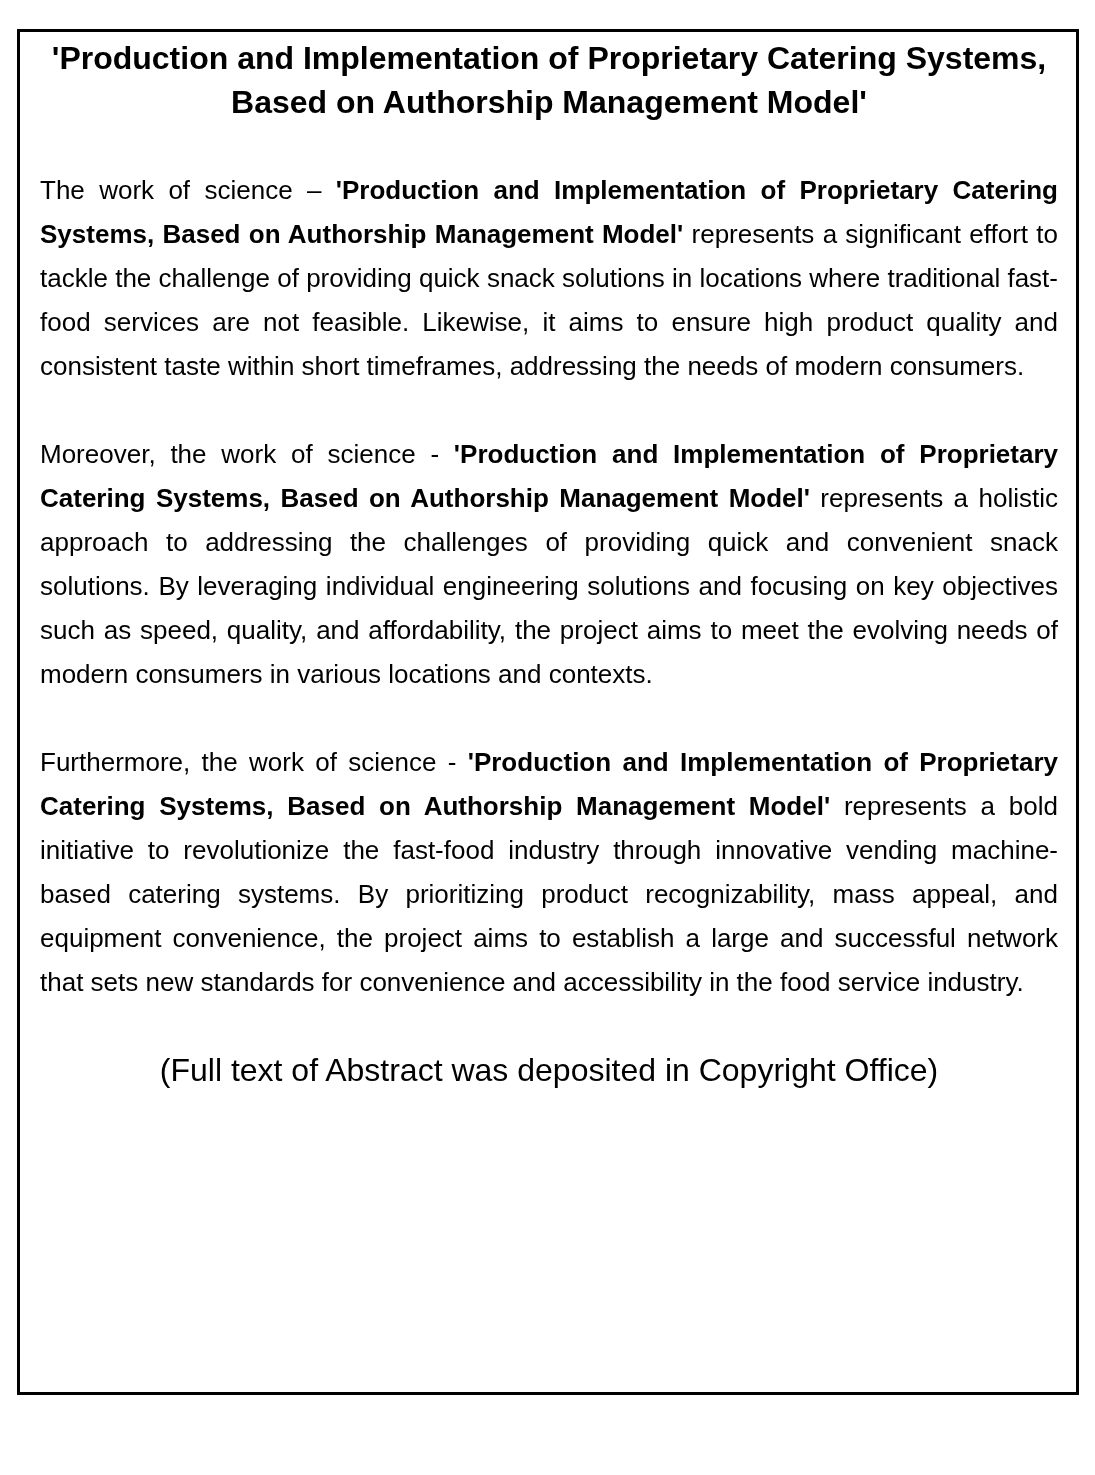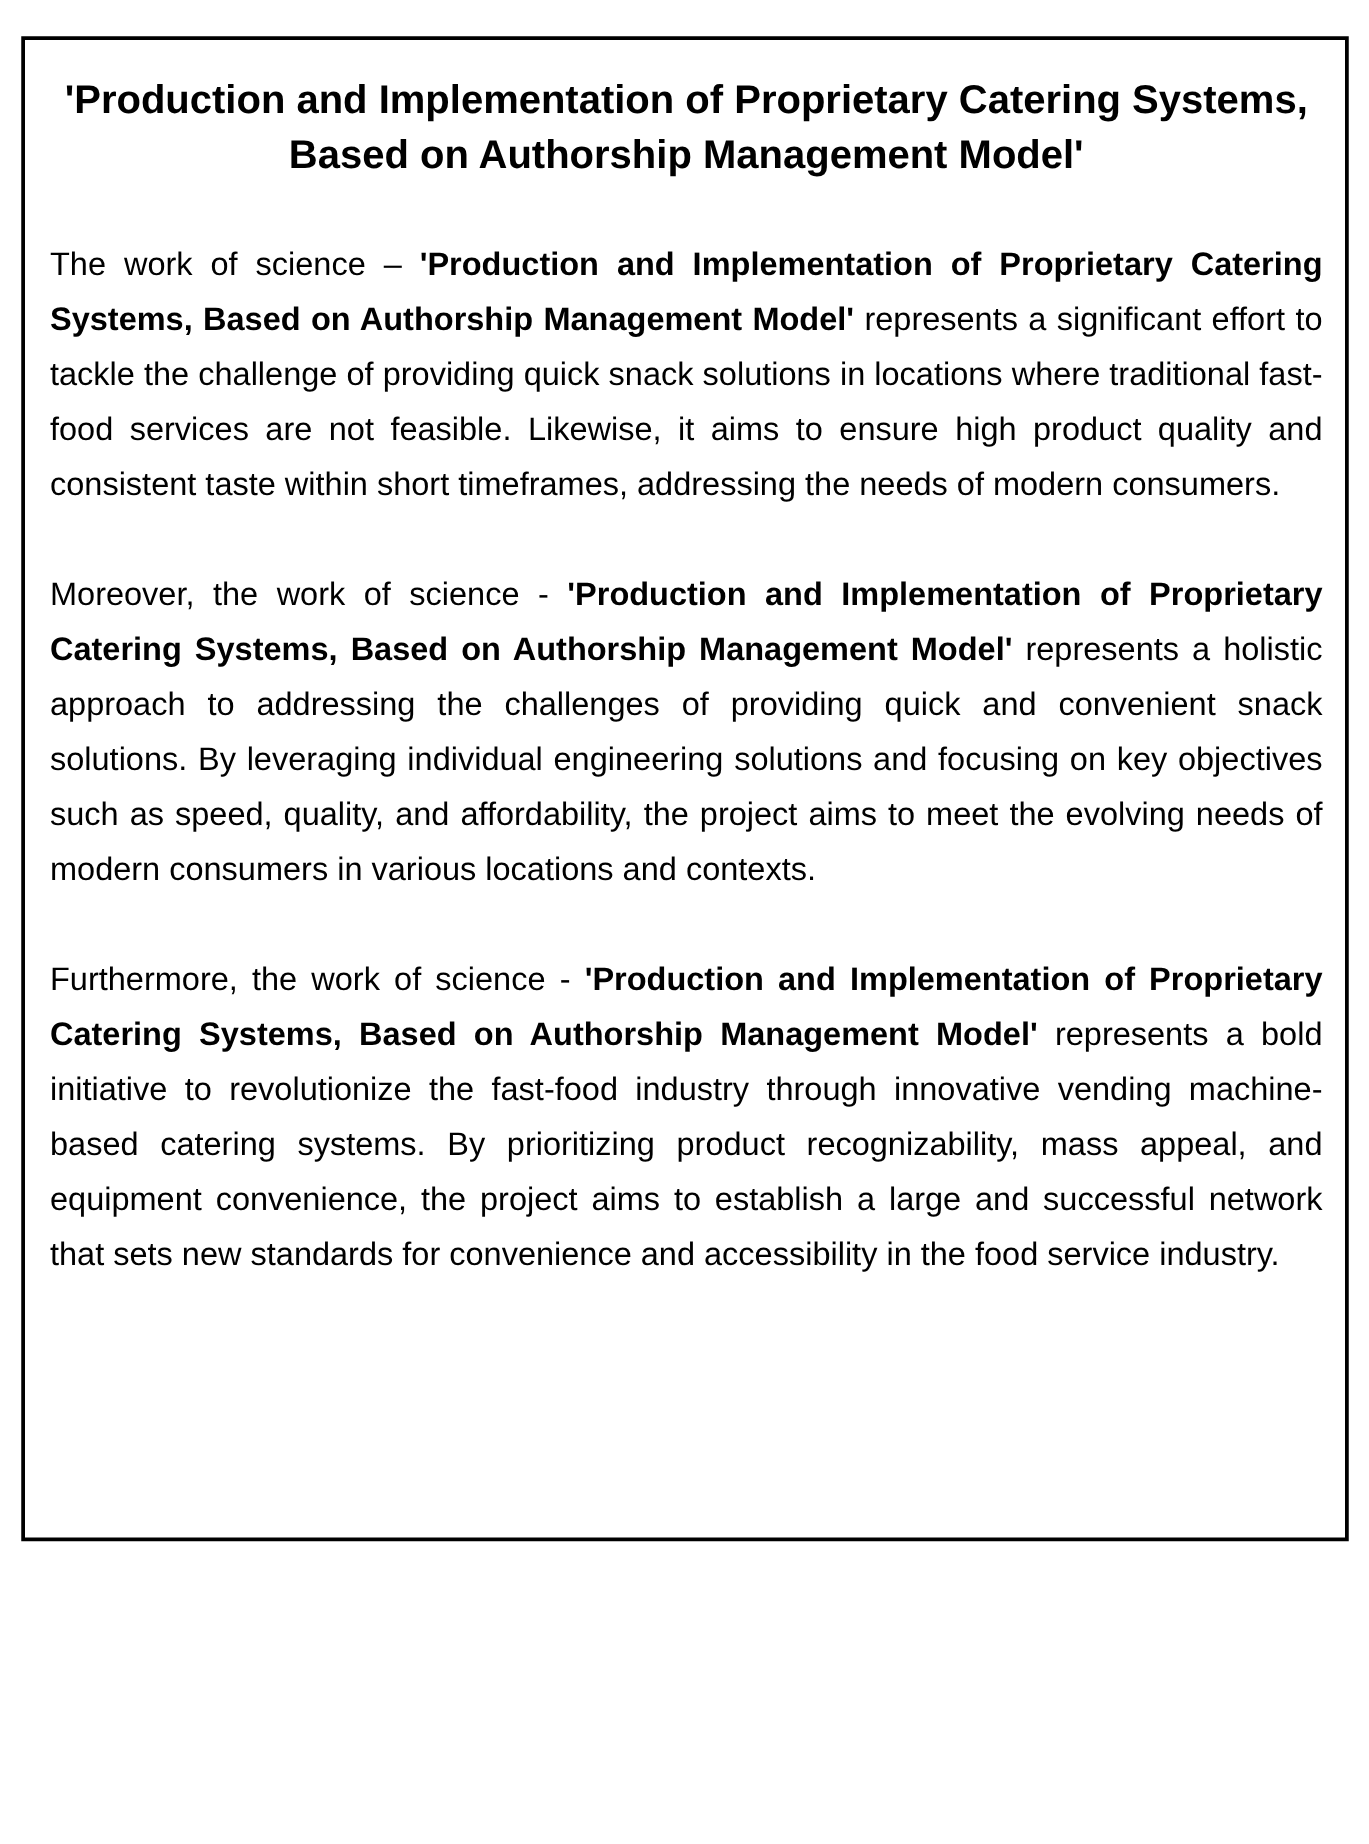--- a/index.html
+++ b/index.html
@@ -12,24 +12,24 @@
     height: 1475px;
     position: relative;
     font-family: "Liberation Sans", sans-serif;
     color: #000000;
   }
   .frame {
     position: absolute;
     left: 17px;
     top: 29px;
     width: 1062px;
-    height: 1204px;
+    height: 1366px;
     border: 3px solid #000000;
     box-sizing: border-box;
-    padding: 25px 18px 8px 20px;
+    padding: 4px 18px 8px 20px;
     background: #ffffff;
     overflow: hidden;
   }
   .title {
     font-size: 32px;
     line-height: 44px;
     font-weight: bold;
     text-align: center;
     margin: 0 0 44px 0;
   }
@@ -55,14 +55,15 @@
 <div class="frame">
 
   <h1 class="title">'Production and Implementation of Proprietary Catering Systems, Based on Authorship Management Model'</h1>
 
   <p class="para"><span>The work of science – </span><span class="b">'Production and Implementation of Proprietary Catering Systems, Based on Authorship Management Model'</span><span> represents a significant effort to tackle the challenge of providing quick snack solutions in locations where traditional fast-food services are not feasible. Likewise, it aims to ensure high product quality and consistent taste within short timeframes, addressing the needs of modern consumers.</span></p>
 
   <p class="para"><span>Moreover, the work of science - </span><span class="b">'Production and Implementation of Proprietary Catering Systems, Based on Authorship Management Model'</span><span> represents a holistic approach to addressing the challenges of providing quick and convenient snack solutions. By leveraging individual engineering solutions and focusing on key objectives such as speed, quality, and affordability, the project aims to meet the evolving needs of modern consumers in various locations and contexts.</span></p>
 
   <p class="para"><span>Furthermore, the work of science - </span><span class="b">'Production and Implementation of Proprietary Catering Systems, Based on Authorship Management Model'</span><span> represents a bold initiative to revolutionize the fast-food industry through innovative vending machine-based catering systems. By prioritizing product recognizability, mass appeal, and equipment convenience, the project aims to establish a large and successful network that sets new standards for convenience and accessibility in the food service industry.</span></p>
 
+  <p class="footer">(Full text of Abstract was deposited in Copyright Office)</p>
 
 </div>
 
 </body></html>

